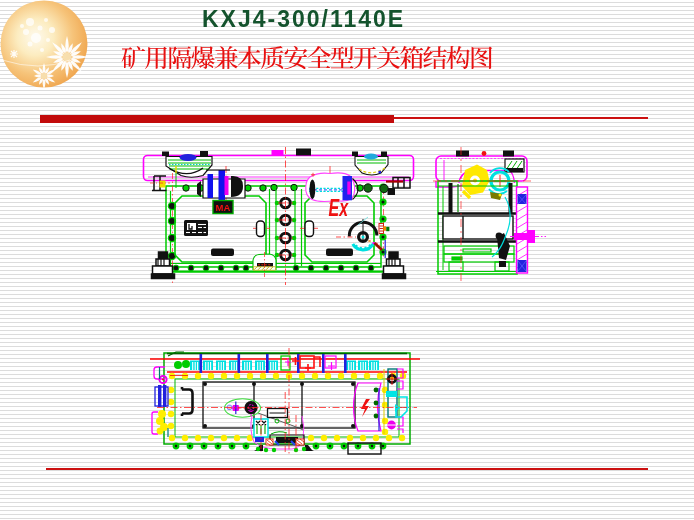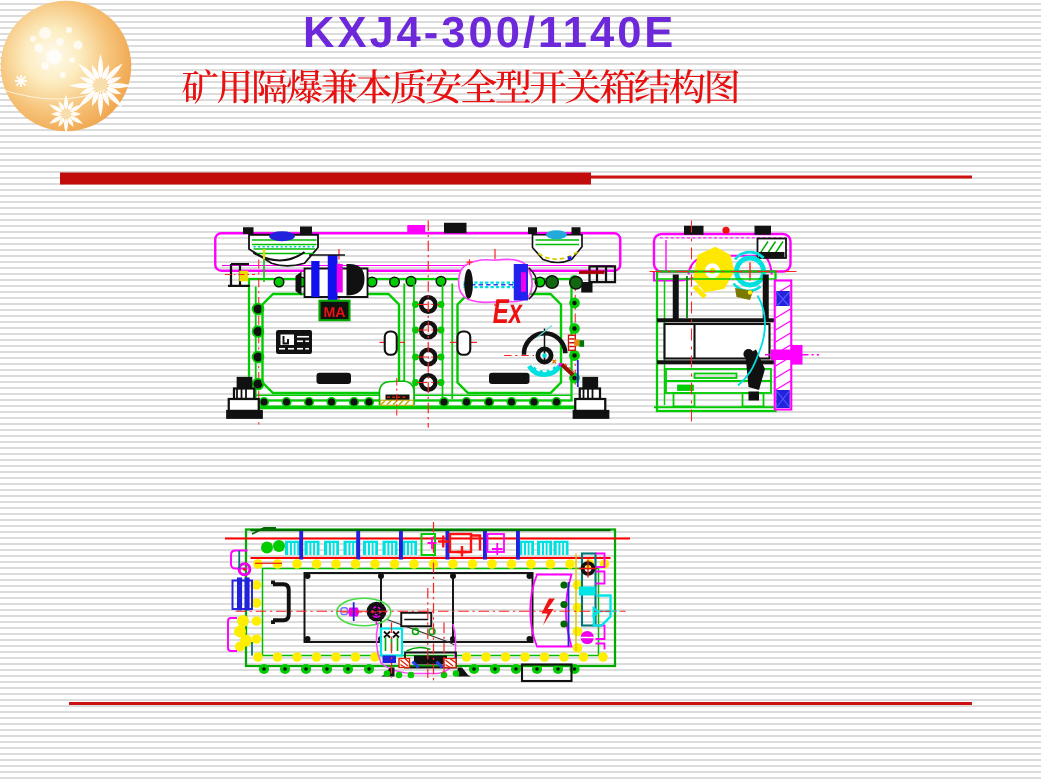--- a/index.html
+++ b/index.html
@@ -74,21 +74,21 @@
   <path d="M0,-10 Q2.8,-4.5 0,-2.5 Q-2.8,-4.5 0,-10 Z" transform="rotate(330)"></path>
   <circle cx="0" cy="0" r="3" fill="#f8e0b0"></circle>
  </g>
 
  <g stroke="#ffffff" stroke-width="1.2" opacity="0.9">
   <path d="M10,54 h8 M14,50 v8 M11,51 l6,6 M17,51 l-6,6" fill="none"></path>
  </g>
  <path d="M2,60 Q40,72 70,60" stroke="#ffffff" stroke-width="0.8" fill="none" opacity="0.7"></path>
 </svg>
 
-<div class="abs" style="left:202px;top:6px;color:#6d28d9;font-size:29px;font-weight:bold;letter-spacing:2px;white-space:nowrap;text-align:center;">KXJ4-300/1140E</div>
+<div class="abs" style="left:202px;top:6px;color:#14532d;font-size:23px;font-weight:bold;letter-spacing:2px;white-space:nowrap;text-align:center;">KXJ4-300/1140E</div>
 
 <svg class="abs" style="left:0;top:0" width="694" height="110" viewBox="0 0 694 110">
  <g fill="#e81010">
   <path transform="translate(121.0,67.0)" d="M4.7 0.4Q4.7 0.5 4.3 0.8Q3.9 1 3.3 1H3V-10.2L3.9 -11.6L5 -11.1H4.7ZM7.5 -11.1 8.5 -12.2 10.6 -10.5Q10.5 -10.4 10.2 -10.3Q9.9 -10.1 9.6 -10.1V-0.8Q9.6 -0.7 9.3 -0.6Q9 -0.5 8.7 -0.4Q8.3 -0.3 8 -0.3H7.7V-11.1ZM8.8 -2.6V-1.9H4V-2.6ZM8.9 -11.1V-10.4H4V-11.1ZM6.3 -18Q5.7 -14.3 4.4 -11Q3.1 -7.8 1 -5.2L0.6 -5.4Q1.6 -7.2 2.3 -9.4Q3 -11.5 3.5 -13.8Q4 -16.1 4.3 -18.4H6.3ZM9.1 -19.9Q9.1 -19.9 9.3 -19.7Q9.6 -19.5 9.9 -19.3Q10.3 -19 10.7 -18.7Q11.1 -18.3 11.4 -18Q11.3 -17.6 10.7 -17.6H1.1L0.9 -18.4H7.9ZM15.9 -21Q17.2 -20.6 18 -20.1Q18.7 -19.6 19 -19.1Q19.3 -18.5 19.3 -18Q19.3 -17.6 19 -17.3Q18.7 -16.9 18.3 -16.9Q17.9 -16.9 17.4 -17.2Q17.2 -18.1 16.7 -19.1Q16.2 -20.2 15.7 -20.8ZM11.9 -16.9V-17.6L14.2 -16.6H13.8V-10.2Q13.8 -8.7 13.7 -7.1Q13.6 -5.4 13.1 -3.8Q12.7 -2.1 11.7 -0.6Q10.8 0.9 9.1 2.1L8.8 1.9Q10.2 0.1 10.9 -1.8Q11.5 -3.8 11.7 -5.9Q11.9 -8.1 11.9 -10.2V-16.6ZM21.8 -18.3Q21.8 -18.3 22 -18.1Q22.3 -17.9 22.6 -17.6Q23 -17.3 23.4 -17Q23.8 -16.6 24.1 -16.3Q24 -15.9 23.5 -15.9H12.9V-16.6H20.5Z"></path>
   <path transform="translate(144.2,67.0)" d="M4 -19V-19.3V-20L6.4 -19H6V-11.5Q6 -9.8 5.9 -8Q5.7 -6.2 5.3 -4.4Q4.8 -2.7 3.9 -1Q2.9 0.6 1.2 1.9L0.9 1.7Q2.3 -0.2 3 -2.3Q3.6 -4.4 3.8 -6.8Q4 -9.1 4 -11.4ZM5.1 -13.2H20.2V-12.5H5.1ZM5.1 -19H20.4V-18.3H5.1ZM5 -7.3H20.2V-6.6H5ZM19.4 -19H19.2L20.2 -20.3L22.6 -18.4Q22.5 -18.3 22.2 -18.1Q21.9 -18 21.4 -17.9V-0.8Q21.4 -0 21.3 0.5Q21.1 1.1 20.4 1.4Q19.8 1.7 18.5 1.9Q18.4 1.4 18.3 1Q18.2 0.7 17.9 0.4Q17.6 0.2 17.1 0Q16.6 -0.2 15.7 -0.3V-0.7Q15.7 -0.7 16.1 -0.6Q16.5 -0.6 17.1 -0.6Q17.7 -0.5 18.2 -0.5Q18.7 -0.5 18.8 -0.5Q19.2 -0.5 19.3 -0.6Q19.4 -0.7 19.4 -1ZM11.5 -18.9H13.5V1.2Q13.5 1.3 13 1.5Q12.6 1.8 11.8 1.8H11.5Z"></path>
   <path transform="translate(167.4,67.0)" d="M19.9 -8.1Q19.8 -8 19.6 -7.8Q19.4 -7.7 19 -7.7Q18.7 -7.1 18.1 -6.3Q17.4 -5.4 16.8 -4.7L16.5 -4.8Q16.7 -5.4 16.9 -6.2Q17.2 -7 17.4 -7.7Q17.5 -8.5 17.6 -9ZM13.1 -8.9Q14.1 -8.4 14.7 -7.8Q15.2 -7.2 15.3 -6.7Q15.3 -6.2 15.1 -5.9Q14.9 -5.5 14.6 -5.5Q14.2 -5.4 13.8 -5.8Q13.8 -6.5 13.5 -7.3Q13.1 -8.2 12.8 -8.7ZM19.2 -16.4 20.2 -17.4 22.2 -15.9Q22.1 -15.7 21.9 -15.6Q21.6 -15.5 21.3 -15.4V-11.7Q21.3 -11.6 21 -11.5Q20.8 -11.4 20.4 -11.3Q20.1 -11.2 19.8 -11.2H19.5V-16.4ZM12.9 -11.5Q12.9 -11.5 12.6 -11.3Q12.4 -11.2 12.1 -11.1Q11.7 -11 11.3 -11H11V-16.4V-17.2L13 -16.4H20.1V-15.7H12.9ZM20.8 -10 21.7 -11.1 24 -9.4Q23.8 -9.3 23.6 -9.2Q23.3 -9 22.9 -9V-0.4Q22.9 0.3 22.7 0.8Q22.6 1.3 22 1.6Q21.5 1.9 20.4 2.1Q20.4 1.6 20.3 1.3Q20.2 0.9 20 0.7Q19.8 0.5 19.4 0.4Q19 0.2 18.4 0.1V-0.3Q18.4 -0.3 18.7 -0.2Q18.9 -0.2 19.3 -0.2Q19.7 -0.2 20.1 -0.2Q20.4 -0.1 20.6 -0.1Q20.9 -0.1 21 -0.3Q21.1 -0.4 21.1 -0.6V-10ZM16.8 0.6Q16.8 0.6 16.4 0.8Q16 1 15.3 1H15.1V-4.9H16.8ZM19.5 -6.1Q19.5 -6.1 19.7 -5.9Q20 -5.7 20.3 -5.4Q20.7 -5.1 21 -4.8Q20.9 -4.4 20.4 -4.4H11.9L11.7 -5.1H18.6ZM9.3 -10.9 11.5 -10H11.2V1.4Q11.2 1.5 10.8 1.7Q10.3 2 9.6 2H9.3V-10ZM21.4 -20.7Q21.4 -20.7 21.6 -20.5Q21.9 -20.4 22.2 -20.1Q22.5 -19.8 22.9 -19.5Q23.3 -19.2 23.6 -18.9Q23.5 -18.5 23 -18.5H9.9L9.7 -19.2H20.2ZM21.8 -10V-9.3H10.4V-10ZM20.2 -12.9V-12.2H12.3V-12.9ZM8 -19.3V-18.5H2.8V-19.3ZM2 -20.1 4.1 -19.3H3.8V1.3Q3.8 1.4 3.4 1.7Q3 2 2.3 2H2V-19.3ZM6.5 -19.3 7.7 -20.4 9.8 -18.3Q9.6 -18 8.7 -18Q8.5 -17.5 8.1 -16.7Q7.7 -16 7.3 -15.2Q6.8 -14.4 6.4 -13.6Q6 -12.9 5.6 -12.3Q6.7 -11.4 7.4 -10.4Q8.1 -9.4 8.4 -8.4Q8.7 -7.4 8.7 -6.5Q8.7 -4.7 8.1 -3.8Q7.4 -3 5.6 -2.9Q5.6 -3.3 5.6 -3.8Q5.5 -4.2 5.3 -4.4Q5.2 -4.6 4.9 -4.7Q4.6 -4.8 4.3 -4.8V-5.2Q4.6 -5.2 5.1 -5.2Q5.5 -5.2 5.7 -5.2Q6.1 -5.2 6.3 -5.4Q6.6 -5.5 6.7 -5.9Q6.8 -6.3 6.8 -7Q6.8 -8.3 6.4 -9.6Q6 -10.9 5 -12.3Q5.2 -12.9 5.5 -13.8Q5.7 -14.7 6 -15.7Q6.2 -16.7 6.4 -17.6Q6.7 -18.6 6.8 -19.3Z"></path>
   <path transform="translate(190.6,67.0)" d="M19.3 -19.7 20.2 -20.7 22.3 -19.1Q22.3 -19 22 -18.8Q21.7 -18.7 21.4 -18.6V-13.7Q21.4 -13.6 21.1 -13.5Q20.8 -13.3 20.5 -13.2Q20.1 -13.1 19.8 -13.1H19.5V-19.7ZM11.8 -13.4Q11.8 -13.3 11.6 -13.1Q11.4 -13 11 -12.9Q10.7 -12.8 10.3 -12.8H10V-19.7V-20.5L12 -19.7H20.4V-18.9H11.8ZM20.6 -4.5Q20.5 -4.3 20.3 -4.2Q20 -4.1 19.6 -4.2Q19 -3.7 18.3 -3.2Q17.6 -2.7 17 -2.3L16.7 -2.6Q17.1 -3.1 17.6 -3.9Q18.1 -4.8 18.6 -5.6ZM18.4 -7.9Q19 -7.1 19.9 -6.4Q20.9 -5.7 21.9 -5.2Q23 -4.7 24.1 -4.4L24 -4.2Q23.6 -4.1 23.2 -3.7Q22.9 -3.4 22.7 -2.8Q21.3 -3.5 20 -4.8Q18.8 -6 18 -7.7ZM13.8 -7.5Q12.6 -5.7 10.8 -4.2Q8.9 -2.8 6.7 -1.7L6.4 -2.1Q8.1 -3.3 9.5 -4.8Q11 -6.3 11.8 -7.9H13.8ZM20.3 -14.5V-13.8H11.3V-14.5ZM20.3 -17V-16.3H11.2V-17ZM16.1 -3Q18.3 -2.7 19.6 -2.2Q21 -1.7 21.7 -1.2Q22.4 -0.6 22.5 -0.1Q22.6 0.4 22.3 0.7Q22 1 21.4 0.8Q20.8 0.2 19.9 -0.4Q18.9 -1.1 17.8 -1.7Q16.8 -2.3 15.9 -2.6ZM11.2 -5.4Q12.4 -5.2 13 -4.7Q13.6 -4.3 13.8 -3.9Q14 -3.4 13.8 -3.1Q13.7 -2.8 13.3 -2.7Q13 -2.6 12.5 -2.9Q12.4 -3.5 11.9 -4.1Q11.4 -4.8 10.9 -5.2ZM17.3 -6.6Q17.2 -6.3 17 -6.2Q16.8 -6 16.4 -5.9V-0.3Q16.4 0.4 16.3 0.8Q16.1 1.3 15.6 1.6Q15.2 1.9 14.2 2Q14.1 1.6 14.1 1.3Q14 1 13.9 0.8Q13.7 0.7 13.4 0.5Q13.1 0.4 12.5 0.3V-0.1Q12.5 -0.1 12.9 -0.1Q13.3 -0 13.7 -0Q14.1 0 14.3 0Q14.5 0 14.6 -0.1Q14.7 -0.1 14.7 -0.4V-6.8ZM19.7 -13Q19.6 -12.7 19.5 -12.6Q19.3 -12.4 18.9 -12.4V-7.7H17.2V-13.2ZM14.5 -13Q14.5 -12.7 14.3 -12.6Q14.2 -12.4 13.8 -12.4V-7.6H12.1V-13.2ZM20.5 -12.6Q20.5 -12.6 20.8 -12.3Q21.1 -12 21.6 -11.6Q22.1 -11.3 22.4 -10.9Q22.3 -10.5 21.8 -10.5H9.3L9.1 -11.2H19.4ZM21.9 -9.4Q21.9 -9.4 22.2 -9.1Q22.6 -8.8 23.1 -8.4Q23.6 -8 24 -7.6Q23.9 -7.2 23.4 -7.2H8.2L8 -7.9H20.7ZM8.4 -0.9Q9 -1.1 10.1 -1.5Q11.2 -1.8 12.5 -2.3Q13.9 -2.8 15.3 -3.4L15.4 -3Q14.5 -2.4 13.2 -1.6Q11.9 -0.8 10.2 0.2Q10.1 0.7 9.7 0.8ZM2.8 -15.5Q3.3 -13.4 3.3 -11.8Q3.3 -10.2 2.5 -9.3Q2.1 -8.9 1.7 -8.8Q1.3 -8.8 1.1 -9Q0.8 -9.3 0.9 -9.7Q0.9 -10.1 1.4 -10.6Q1.6 -11 1.9 -11.7Q2.1 -12.4 2.3 -13.4Q2.5 -14.4 2.4 -15.5ZM9.9 -15.3Q9.8 -15.1 9.6 -15Q9.3 -14.9 9 -15Q8.5 -14.3 7.5 -13.3Q6.6 -12.3 5.7 -11.5L5.4 -11.7Q5.8 -12.4 6.2 -13.3Q6.7 -14.2 7.1 -15.1Q7.5 -16 7.7 -16.5ZM5.3 -8.3Q6.5 -7.8 7.3 -7.3Q8 -6.7 8.3 -6.1Q8.6 -5.6 8.6 -5.1Q8.6 -4.6 8.4 -4.3Q8.2 -4 7.8 -4Q7.4 -3.9 7 -4.3Q7 -4.9 6.7 -5.6Q6.3 -6.3 5.9 -7Q5.5 -7.6 5 -8.1ZM7 -20.5Q6.9 -20.2 6.7 -20Q6.5 -19.8 6.1 -19.8Q6.1 -16.5 6 -13.7Q6 -10.9 5.9 -8.6Q5.7 -6.2 5.2 -4.3Q4.7 -2.4 3.7 -0.8Q2.8 0.8 1.1 2L0.8 1.6Q2.3 -0.1 3.1 -2.2Q3.8 -4.3 4.1 -7Q4.3 -9.7 4.3 -13.1Q4.3 -16.5 4.3 -20.7Z"></path>
   <path transform="translate(213.8,67.0)" d="M18.8 -13.5H18.5L19.5 -14.5L21.7 -12.9Q21.6 -12.8 21.3 -12.6Q21 -12.5 20.7 -12.4V-5.9Q20.7 -5.8 20.4 -5.7Q20.1 -5.5 19.8 -5.4Q19.4 -5.3 19.1 -5.3H18.8ZM3.3 -13.5H19.6V-12.7H3.5ZM3.2 -6.7H19.6V-6H3.5ZM8.2 -6.7H10.3V-6.3Q8.9 -3.8 6.5 -1.8Q4 0.2 1 1.5L0.7 1.1Q2.4 0.1 3.8 -1.1Q5.2 -2.4 6.3 -3.8Q7.4 -5.2 8.2 -6.7ZM8.6 -16.7H10.6V1.4Q10.6 1.5 10.1 1.8Q9.7 2 9 2H8.6ZM13.6 -16.7H15.5V1.4Q15.5 1.5 15.1 1.8Q14.6 2 13.9 2H13.6ZM1.6 -16.7H19.9L21.2 -18.3Q21.2 -18.3 21.4 -18.1Q21.6 -17.9 22 -17.6Q22.3 -17.3 22.7 -17Q23.1 -16.6 23.4 -16.3Q23.3 -15.9 22.7 -15.9H1.8ZM1.1 -10.1H21.1L22.1 -11.6Q22.1 -11.6 22.4 -11.3Q22.8 -11 23.2 -10.6Q23.7 -10.2 24 -9.8Q23.9 -9.4 23.4 -9.4H1.3ZM16 -20.9 18.9 -20Q18.8 -19.8 18.6 -19.7Q18.4 -19.5 18 -19.6Q17.5 -19.1 16.8 -18.5Q16.2 -17.9 15.5 -17.4Q14.8 -16.8 14.1 -16.4H13.6Q14 -17 14.5 -17.8Q14.9 -18.6 15.3 -19.4Q15.7 -20.2 16 -20.9ZM6.2 -20.8Q7.6 -20.5 8.5 -20.1Q9.3 -19.6 9.7 -19Q10.1 -18.5 10.2 -18Q10.2 -17.5 10 -17.1Q9.8 -16.8 9.4 -16.7Q9 -16.6 8.5 -16.9Q8.4 -17.6 8 -18.3Q7.5 -19 7 -19.6Q6.5 -20.2 5.9 -20.7ZM15.6 -6.7Q16.4 -5.3 17.8 -4.1Q19.1 -2.8 20.8 -1.9Q22.4 -1 24 -0.6L24 -0.3Q23.4 -0.2 23 0.3Q22.5 0.7 22.4 1.5Q20.8 0.7 19.4 -0.5Q18.1 -1.6 17 -3.2Q16 -4.7 15.3 -6.5Z"></path>
   <path transform="translate(237.0,67.0)" d="M13.5 -15.3Q14.3 -13.5 15.5 -11.8Q16.6 -10.2 18 -8.7Q19.3 -7.3 20.9 -6.2Q22.4 -5 23.9 -4.3L23.8 -4Q23.2 -3.9 22.6 -3.5Q22.1 -3 21.9 -2.3Q20 -3.6 18.3 -5.5Q16.7 -7.4 15.4 -9.9Q14 -12.3 13.2 -15.2ZM12.5 -14.9Q11 -10.8 8.1 -7.3Q5.2 -3.9 1.1 -1.5L0.8 -1.8Q3 -3.5 4.8 -5.7Q6.6 -7.9 8 -10.4Q9.4 -12.9 10.1 -15.3H12.5ZM14.3 -20.6Q14.3 -20.3 14.1 -20.1Q13.9 -19.9 13.4 -19.8V1.3Q13.4 1.4 13.1 1.6Q12.9 1.8 12.5 1.9Q12.1 2 11.7 2H11.3V-20.9ZM16.5 -6Q16.5 -6 16.7 -5.8Q16.9 -5.6 17.3 -5.3Q17.7 -5 18 -4.6Q18.4 -4.3 18.8 -3.9Q18.7 -3.5 18.1 -3.5H6.3L6.1 -4.3H15.2ZM20.6 -17.2Q20.6 -17.2 20.9 -17Q21.2 -16.7 21.6 -16.4Q22 -16.1 22.4 -15.7Q22.8 -15.3 23.2 -15Q23.1 -14.6 22.5 -14.6H1.9L1.7 -15.3H19.2Z"></path>
   <path transform="translate(260.2,67.0)" d="M16.2 -8.7Q16.1 -8.5 15.9 -8.3Q15.7 -8.2 15.3 -8.2Q15.1 -6.7 14.9 -5.4Q14.7 -4.1 14.1 -3Q13.6 -2 12.5 -1.1Q11.4 -0.2 9.5 0.6Q7.6 1.3 4.7 1.8L4.5 1.4Q7 0.7 8.5 -0.1Q10.1 -0.9 11.1 -1.8Q12 -2.7 12.5 -3.9Q12.9 -5 13.1 -6.3Q13.2 -7.7 13.3 -9.4ZM14.5 -3.3Q16.8 -3 18.5 -2.5Q20.1 -2 21.1 -1.4Q22.1 -0.7 22.6 -0.1Q23 0.5 23 1Q23.1 1.5 22.7 1.7Q22.4 1.9 21.7 1.8Q21.2 1.2 20.3 0.5Q19.4 -0.1 18.3 -0.8Q17.3 -1.5 16.2 -2Q15.2 -2.6 14.3 -3ZM9.4 -2.6Q9.4 -2.5 9.2 -2.4Q8.9 -2.2 8.6 -2.1Q8.2 -2 7.8 -2H7.5V-11V-12L9.6 -11H19.5V-10.3H9.4ZM18.8 -11 19.8 -12.2 22 -10.5Q21.9 -10.3 21.6 -10.2Q21.4 -10.1 21 -10V-3.2Q21 -3.1 20.7 -2.9Q20.4 -2.8 20 -2.7Q19.7 -2.6 19.3 -2.6H19V-11ZM16.1 -17.6Q16 -17.4 15.8 -17.2Q15.6 -17 15.2 -17Q15.1 -16 14.9 -14.8Q14.8 -13.7 14.6 -12.5Q14.5 -11.4 14.3 -10.6H12.7Q12.8 -11.5 12.9 -12.7Q13 -14 13 -15.4Q13.1 -16.7 13.1 -17.9ZM21 -16.5Q21 -16.5 21.3 -16.3Q21.5 -16.1 21.9 -15.8Q22.2 -15.5 22.7 -15.2Q23.1 -14.9 23.4 -14.6Q23.3 -14.2 22.7 -14.2H4.7V-14.9H19.7ZM22.4 -19Q22.2 -18.8 21.9 -18.8Q21.5 -18.9 21.1 -19.1Q19.5 -18.8 17.6 -18.6Q15.6 -18.4 13.5 -18.3Q11.4 -18.1 9.3 -18Q7.1 -17.9 5.1 -17.9L5 -18.3Q7 -18.5 9.1 -18.8Q11.3 -19.1 13.4 -19.5Q15.5 -19.8 17.3 -20.2Q19.1 -20.6 20.5 -21ZM6.2 -18.2Q6.1 -18 5.6 -18V-12.2Q5.6 -10.5 5.5 -8.7Q5.4 -6.8 5 -4.9Q4.6 -3 3.7 -1.2Q2.8 0.6 1.2 2.1L0.8 1.8Q2.1 -0.3 2.7 -2.6Q3.3 -5 3.5 -7.4Q3.7 -9.9 3.7 -12.2V-19.1Z"></path>

